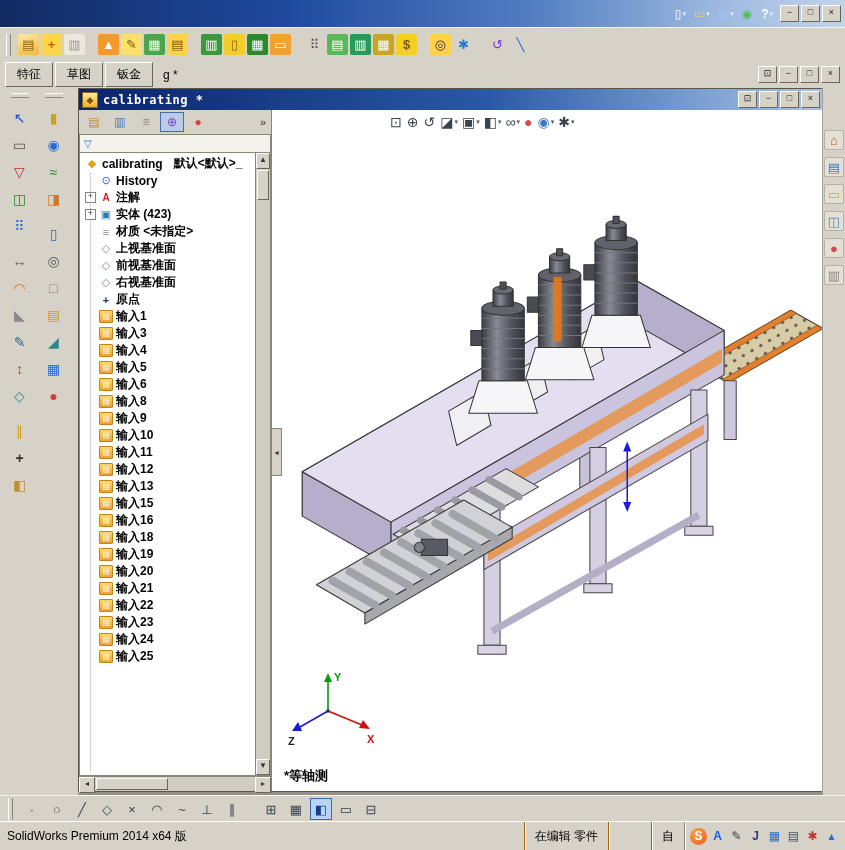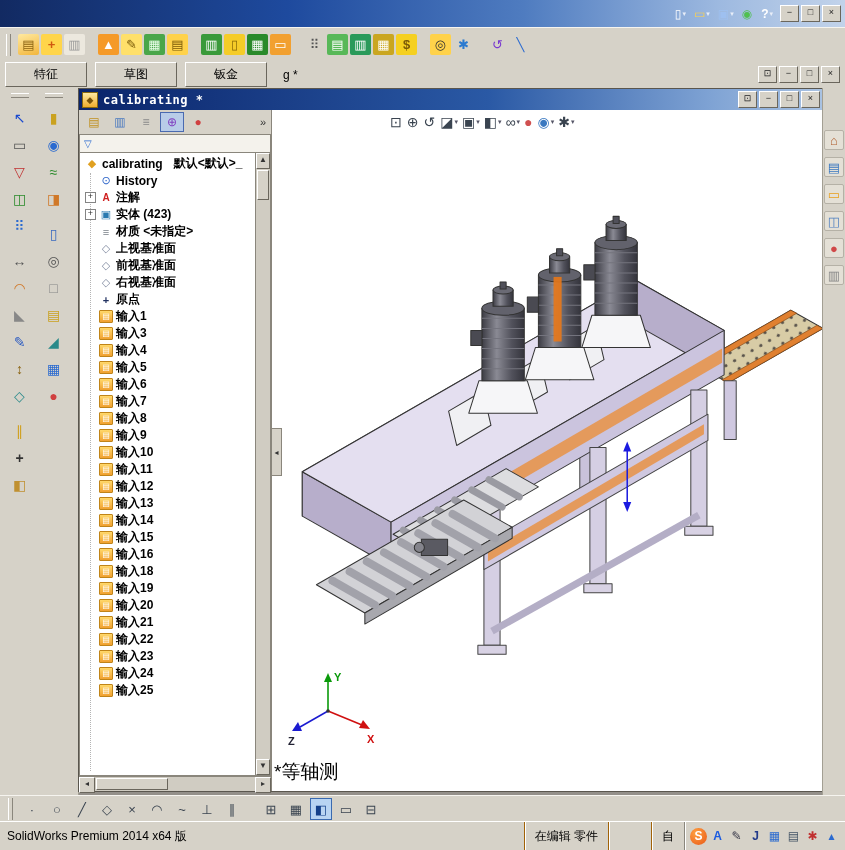--- a/index.html
+++ b/index.html
@@ -21,21 +21,21 @@
     color:#222;font-size:9px;line-height:13px;text-align:center;cursor:default}
   
   .toolbar{position:absolute;left:0;top:27px;right:0;height:33px;background:#d6d2c8;
     border-top:1px solid #f6f4ef;border-bottom:1px solid #a39f93;display:flex;align-items:center;padding-left:6px;gap:2px}
   .grip{width:3px;height:22px;border-left:1px solid #fff;border-right:1px solid #8a867c;margin-right:5px}
   .tbi{width:21px;height:21px;display:flex;align-items:center;justify-content:center;font-size:13px;border-radius:2px;flex:none}
   .toolbar [data-gap="1"]{margin-left:11px}
   
   .tabrow{position:absolute;left:0;top:61px;right:0;height:27px;background:#d6d2c8;display:flex;align-items:center;
     padding-left:5px;border-bottom:1px solid #a39f93}
-  .cmtab{padding:3px 28px;margin-right:8px;background:#d6d2c8;border:1px solid;border-color:#fff #6a665c #6a665c #fff;white-space:nowrap}
+  .cmtab{padding:3px 11px;margin-right:2px;background:#d6d2c8;border:1px solid;border-color:#fff #6a665c #6a665c #fff;white-space:nowrap}
   .fragment{margin-left:8px}
   .tabrow .wbtns{margin-left:auto;display:flex;padding-right:5px}
   
   .main{position:absolute;left:0;top:88px;right:0;bottom:54px;background:#94908a}
   .lefttools{position:absolute;left:0;top:0;bottom:0;width:78px;background:#d6d2c8;border-right:1px solid #a39f93;display:flex}
   .tcol{width:29px;margin-left:5px;display:flex;flex-direction:column;align-items:center;padding-top:5px}
   .grip-h{width:18px;height:3px;border-top:1px solid #fff;border-bottom:1px solid #8a867c;margin-bottom:6px}
   .lti{width:23px;height:23px;margin:2px 0;display:flex;align-items:center;justify-content:center;font-size:14px;flex:none}
   .tcol [data-gap="1"]{margin-top:10px}
   
@@ -91,21 +91,21 @@
   .strack{flex:1}
   .hsb{height:14px;flex:none;display:flex;background:#d0ccc2;border-top:1px solid #8a867c}
   .hthumb{width:70px;margin:1px;background:#d6d2c8;border:1px solid;border-color:#fff #6a665c #6a665c #fff}
   
   .viewport{flex:1;position:relative;background:#fff;overflow:hidden}
   .headsup{position:absolute;top:4px;left:118px;display:flex;align-items:center;gap:4px;color:#3a4450;z-index:3}
   .hicon{display:flex;align-items:center;gap:1px;font-size:14px}
   .hicon .arr{font-size:7px;color:#556}
   .splitter{position:absolute;left:0;top:318px;width:9px;height:46px;background:#d6d2c8;border:1px solid #8a867c;border-left:none;
     display:flex;align-items:center;justify-content:center;font-size:8px;color:#333;z-index:3}
-  .viewlabel{position:absolute;left:2px;bottom:6px;font-weight:normal;font-size:19px;z-index:3}
+  .viewlabel{position:absolute;left:12px;bottom:6px;font-weight:bold;font-size:13px;z-index:3}
   .model{position:absolute;left:0;top:0;width:100%;height:100%}
   .triad{position:absolute;left:16px;bottom:42px;z-index:2}
   
   .bottombar{position:absolute;left:0;right:0;bottom:28px;height:26px;background:#d6d2c8;
     border-top:1px solid #f6f4ef;display:flex;align-items:center;padding-left:8px;gap:3px}
   .bbi{width:20px;height:20px;display:flex;align-items:center;justify-content:center;font-size:13px;color:#3a4450;
     border:1px solid transparent;flex:none}
   .bbi[data-state="active"]{background:#b8d4f2;border:1px solid #3a6ab0;color:#14408a}
   .bottombar [data-gap="1"]{margin-left:14px}
   
@@ -402,25 +402,20 @@
                   <span class="ticon" data-icon="input"></span>
                   <span class="tlabel">输入5</span>
                 </div>
 
                 <div class="trow">
                   <span class="texp"></span>
                   <span class="ticon" data-icon="input"></span>
                   <span class="tlabel">输入6</span>
                 </div>
 
-                <div class="trow">
-                  <span class="texp"></span>
-                  <span class="ticon" data-icon="input"></span>
-                  <span class="tlabel">输入7</span>
-                </div>
 
                 <div class="trow">
                   <span class="texp"></span>
                   <span class="ticon" data-icon="input"></span>
                   <span class="tlabel">输入8</span>
                 </div>
 
                 <div class="trow">
                   <span class="texp"></span>
                   <span class="ticon" data-icon="input"></span>
@@ -444,25 +439,20 @@
                   <span class="ticon" data-icon="input"></span>
                   <span class="tlabel">输入12</span>
                 </div>
 
                 <div class="trow">
                   <span class="texp"></span>
                   <span class="ticon" data-icon="input"></span>
                   <span class="tlabel">输入13</span>
                 </div>
 
-                <div class="trow">
-                  <span class="texp"></span>
-                  <span class="ticon" data-icon="input"></span>
-                  <span class="tlabel">输入14</span>
-                </div>
 
                 <div class="trow">
                   <span class="texp"></span>
                   <span class="ticon" data-icon="input"></span>
                   <span class="tlabel">输入15</span>
                 </div>
 
                 <div class="trow">
                   <span class="texp"></span>
                   <span class="ticon" data-icon="input"></span>

